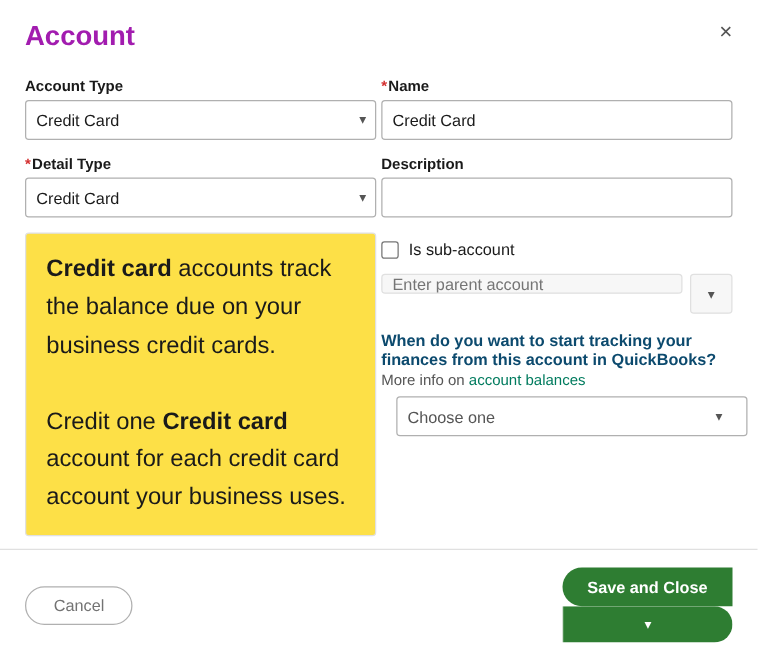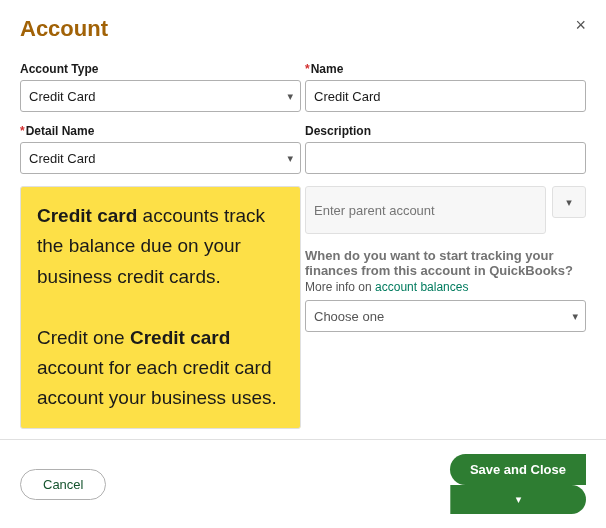--- a/index.html
+++ b/index.html
@@ -24,21 +24,21 @@
     .modal-header {
       padding: 16px 20px 10px 20px;
       display: flex;
       justify-content: space-between;
       align-items: flex-start;
       border-bottom: none;
     }
     .modal-title {
       font-size: 22px;
       font-weight: 700;
-      color: #a16207;
+      color: #a21caf;
     }
     .close-btn {
       background: none;
       border: none;
       cursor: pointer;
       font-size: 18px;
       color: #555;
       padding: 0;
       line-height: 1;
     }
@@ -132,21 +132,21 @@
       font-size: 13px;
       color: #1a1a1a;
     }
     .parent-account-row {
       display: flex;
       gap: 6px;
       margin-bottom: 14px;
     }
     .parent-input {
       flex: 1;
-      height: 48px;
+      height: 16px;
       border: 1px solid #e0e0e0;
       border-radius: 3px;
       padding: 0 8px;
       font-size: 13px;
       color: #aaa;
       background: #f7f7f7;
     }
     .parent-select-btn {
       width: 34px;
       height: 32px;
@@ -159,21 +159,21 @@
       justify-content: center;
       color: #555;
       font-size: 11px;
     }
     .tracking-section {
       margin-top: 0;
     }
     .tracking-title {
       font-size: 13px;
       font-weight: 600;
-      color: #737373;
+      color: #0c4a6e;
       margin-bottom: 2px;
     }
     .tracking-subtitle {
       font-size: 12px;
       color: #555;
       margin-bottom: 6px;
     }
     .opening-link {
       color: #007B5E;
       text-decoration: none;
@@ -185,38 +185,39 @@
     .choose-select {
       width: 100%;
       height: 32px;
       border: 1px solid #b0b0b0;
       border-radius: 3px;
       padding: 0 8px;
       font-size: 13px;
       color: #555;
       background: #fff;
       appearance: none;
+      margin-left: 12px;
       -webkit-appearance: none;
     }
     .modal-footer {
       padding: 14px 20px;
       border-top: 1px solid #e0e0e0;
       display: flex;
       justify-content: space-between;
       align-items: center;
       background: #fff;
     }
     .cancel-btn {
       background: #fff;
       border: 1px solid #b0b0b0;
       border-radius: 20px;
       padding: 7px 22px;
       font-size: 13px;
       font-weight: 500;
-      color: #14532d;
+      color: #737373;
       cursor: pointer;
     }
     .save-btn-group {
       display: flex;
       align-items: stretch;
       flex-direction: column;
     }
     .save-btn {
       background: #2e7d32;
       color: #fff;
@@ -274,21 +275,21 @@
         <label class="form-label">
           <span class="required-star">*</span><span>Name</span>
         </label>
         <input class="form-input" type="text" value="Credit Card" style="">
       </div>
     </div>
 
     <div class="form-row">
       <div class="form-col">
         <label class="form-label">
-          <span class="required-star">*</span><span>Detail Name</span>
+          <span class="required-star">*</span><span>Detail Type</span>
         </label>
         <div class="select-wrapper">
           <select class="form-select">
             <option>Credit Card</option>
           </select>
           <span class="select-arrow">▾</span>
         </div>
       </div>
       <div class="form-col right-col">
         <label class="form-label">Description</label>
@@ -305,20 +306,24 @@
           </p>
           <br>
           <p>
             <span>Credit one </span><strong class="bold-green">Credit card</strong><span> account for each credit card account your business uses.</span>
           </p>
         </div>
       </div>
 
       <div class="right-panel">
 
+        <div class="checkbox-row">
+          <input type="checkbox" id="sub-account-cb" style="">
+          <label class="checkbox-label" for="sub-account-cb">Is sub-account</label>
+        </div>
 
         <div class="parent-account-row">
           <input class="parent-input" type="text" placeholder="Enter parent account" disabled="" style="">
           <button class="parent-select-btn">▾</button>
         </div>
 
         <div class="tracking-section">
           <p class="tracking-title">When do you want to start tracking your finances from this account in QuickBooks?</p>
           <p class="tracking-subtitle">
             <span>More info on </span><a class="opening-link" href="#">account balances</a>

